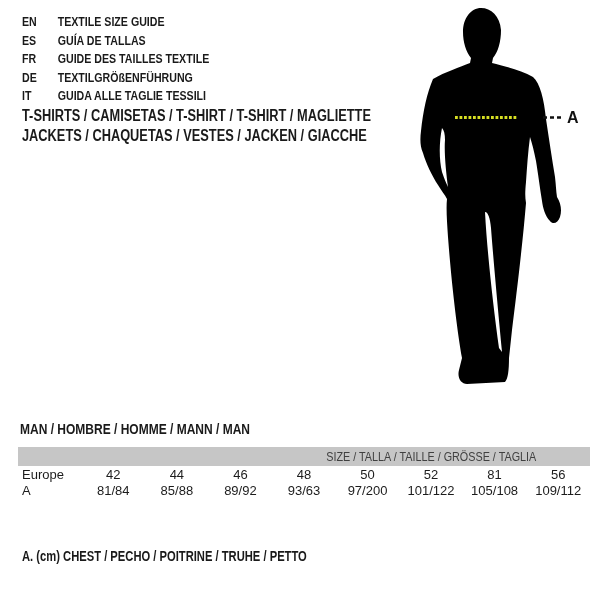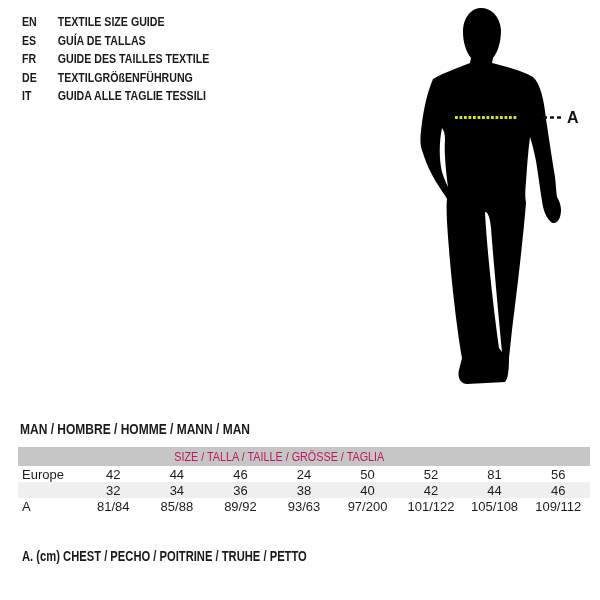--- a/index.html
+++ b/index.html
@@ -48,22 +48,22 @@
 
   
   .size-table {
     position: absolute; top: 447px; left: 18px;
     width: 572px; border-collapse: collapse; table-layout: fixed;
     font-size: 13px; color: #1c1c1c;
   }
   .size-table td { padding: 0; text-align: center; height: 16px; }
   .size-table td.rowlabel { text-align: left; padding-left: 4px; width: 70px; }
   .size-table tr.thead td {
-    background: #c6c6c6; text-align: center; height: 19px;
-    font-size: 13.5px; color: #be185d;
+    background: #c6c6c6; text-align: right; height: 19px;
+    font-size: 13.5px; color: #404040;
   }
   .size-table tr.thead .condensed { padding-left: 4px; }
   .size-table tr.alt td { background: #efefef; }
 
   
   .footnote {
     position: absolute; top: 549px; left: 22px;
     font-size: 14px; font-weight: bold; line-height: 15px;
     transform: scaleX(0.8); transform-origin: left center; white-space: nowrap;
   }
@@ -89,20 +89,24 @@
     <div class="lang-row">
       <span class="lang-code">DE</span>
       <span class="lang-label">TEXTILGRÖßENFÜHRUNG</span>
     </div>
     <div class="lang-row">
       <span class="lang-code">IT</span>
       <span class="lang-label">GUIDA ALLE TAGLIE TESSILI</span>
     </div>
   </div>
 
+  <div class="categories">
+    <div class="line">T-SHIRTS / CAMISETAS / T-SHIRT / T-SHIRT / MAGLIETTE</div>
+    <div class="line">JACKETS / CHAQUETAS / VESTES / JACKEN / GIACCHE</div>
+  </div>
 
   <div class="figure-wrap">
     <svg width="195" height="400" viewBox="0 0 195 400" xmlns="http://www.w3.org/2000/svg">
       <path fill="#000000" fill-rule="evenodd" d="
         M 76 8
         C 86 8 95 16 96 30
         C 96 42 93 52 88 58
         L 87 63
         C 99 66 116 70 128 77
         C 135 83 139 99 141 119
@@ -155,36 +159,25 @@
   <table class="size-table">
     <tbody>
       <tr class="thead">
         <td colspan="9"><span class="condensed">SIZE / TALLA / TAILLE / GRÖSSE / TAGLIA</span></td>
       </tr>
       <tr>
         <td class="rowlabel">Europe</td>
         <td>42</td>
         <td>44</td>
         <td>46</td>
-        <td>24</td>
+        <td>48</td>
         <td>50</td>
         <td>52</td>
         <td>81</td>
         <td>56</td>
-      </tr>
-      <tr class="alt">
-        <td class="rowlabel"></td>
-        <td>32</td>
-        <td>34</td>
-        <td>36</td>
-        <td>38</td>
-        <td>40</td>
-        <td>42</td>
-        <td>44</td>
-        <td>46</td>
       </tr>
       <tr>
         <td class="rowlabel">A</td>
         <td>81/84</td>
         <td>85/88</td>
         <td>89/92</td>
         <td>93/63</td>
         <td>97/200</td>
         <td>101/122</td>
         <td>105/108</td>

